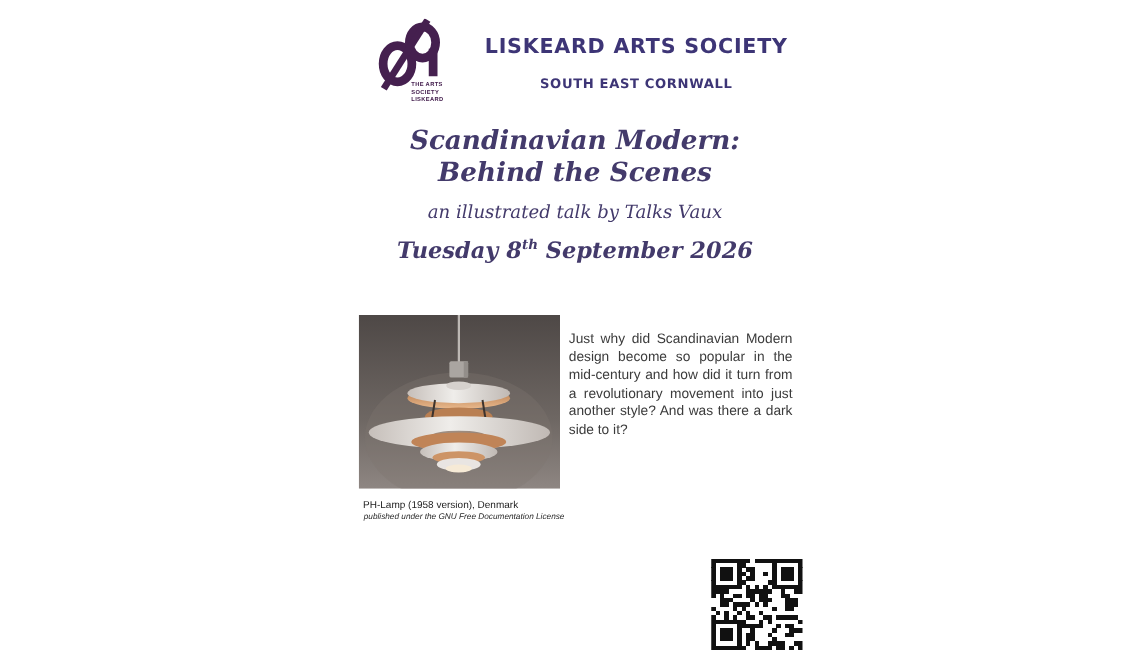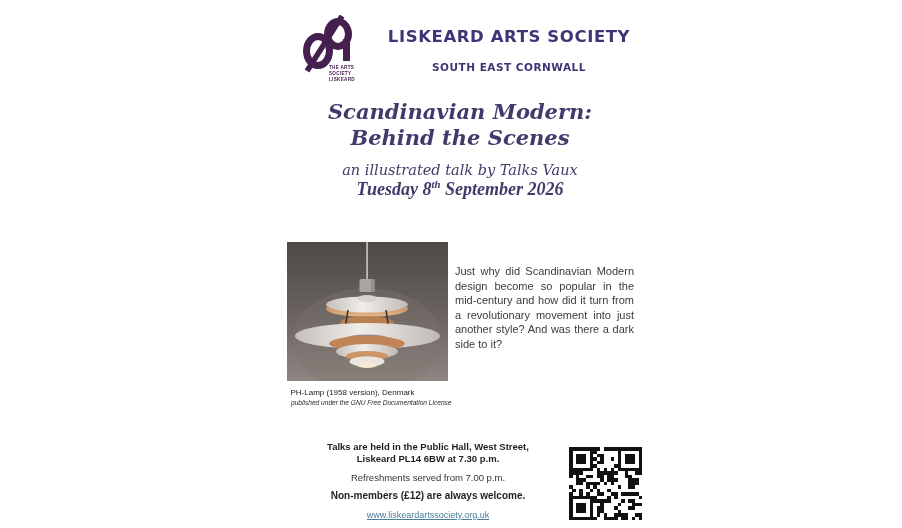--- a/index.html
+++ b/index.html
@@ -13,25 +13,25 @@
   .logo{position:absolute;left:22px;top:15px;width:56px;height:72px;}
   .header-text{position:absolute;left:103px;top:27px;width:252px;text-align:center;color:#3d3576;}
   .header-title{font-family:"DejaVu Sans",sans-serif;font-weight:bold;font-size:16.5px;letter-spacing:.6px;text-align:center;}
   .header-sub{font-family:"DejaVu Sans",sans-serif;font-weight:bold;font-size:10.5px;letter-spacing:.5px;margin-top:15px;text-align:center;}
 
   
   .titleblock{position:absolute;left:0;top:99px;width:360px;text-align:center;color:#433a6b;
     font-family:"DejaVu Serif",serif;font-style:italic;}
   .t1{font-size:21px;font-weight:700;line-height:26px;}
   .tsub{font-size:14.5px;margin-top:11px;}
-  .tdate{font-size:18px;font-weight:700;font-family:Liberation Serif, serif;}
+  .tdate{font-size:18px;font-weight:700;margin-top:11px;}
   .tdate sup{font-size:60%;}
 
   
-  .figure{position:absolute;left:7px;top:242px;width:131px;}
+  .figure{position:absolute;left:7px;top:252px;width:131px;}
   .caption{font-size:8px;color:#1c1c1c;text-align:center;margin-top:3px;}
   .license{display:flex;align-items:center;gap:3px;margin-top:1px;padding-left:1px;}
   .license-text{font-size:6.6px;font-style:italic;color:#2a2a2a;white-space:nowrap;}
 
   
   .desc{position:absolute;left:175px;top:264px;width:179px;font-size:11px;line-height:14.6px;
     text-align:justify;color:#3b3b3b;}
   .desc p{margin:0 0 14px 0;}
 
   
@@ -126,27 +126,20 @@
         <line x1="1.5" y1="8.4" x2="10.5" y2="8.4" stroke="#9a9a9a" stroke-width="0.8"></line>
       </svg>
       <span class="license-text">published under the GNU Free Documentation License</span>
     </div>
   </div>
 
   <div class="desc">
     <p>Just why did Scandinavian Modern design become so popular in the mid-century and how did it turn from a revolutionary movement into just another style?  And was there a dark side to it?</p>
   </div>
 
-  <div class="footer">
-    <div class="f-venue">Talks are held in the Public Hall, West Street,</div>
-    <div class="f-venue">Liskeard PL14 6BW at 7.30 p.m.</div>
-    <div class="f-refresh">Refreshments served from 7.00 p.m.</div>
-    <div class="f-non">Non-members (£12) are always welcome.</div>
-    <a class="f-link">www.liskeardartssociety.org.uk</a>
-  </div>
 
   <div class="qr"><svg width="73" height="73" viewBox="0 0 73 73" shape-rendering="crispEdges">
         <rect width="73" height="73" fill="#ffffff"></rect>
         <g fill="#111111">
           <rect x="0.00" y="0.00" width="3.53" height="3.53"></rect>
           <rect x="3.48" y="0.00" width="3.53" height="3.53"></rect>
           <rect x="6.95" y="0.00" width="3.53" height="3.53"></rect>
           <rect x="10.43" y="0.00" width="3.53" height="3.53"></rect>
           <rect x="13.90" y="0.00" width="3.53" height="3.53"></rect>
           <rect x="17.38" y="0.00" width="3.53" height="3.53"></rect>

